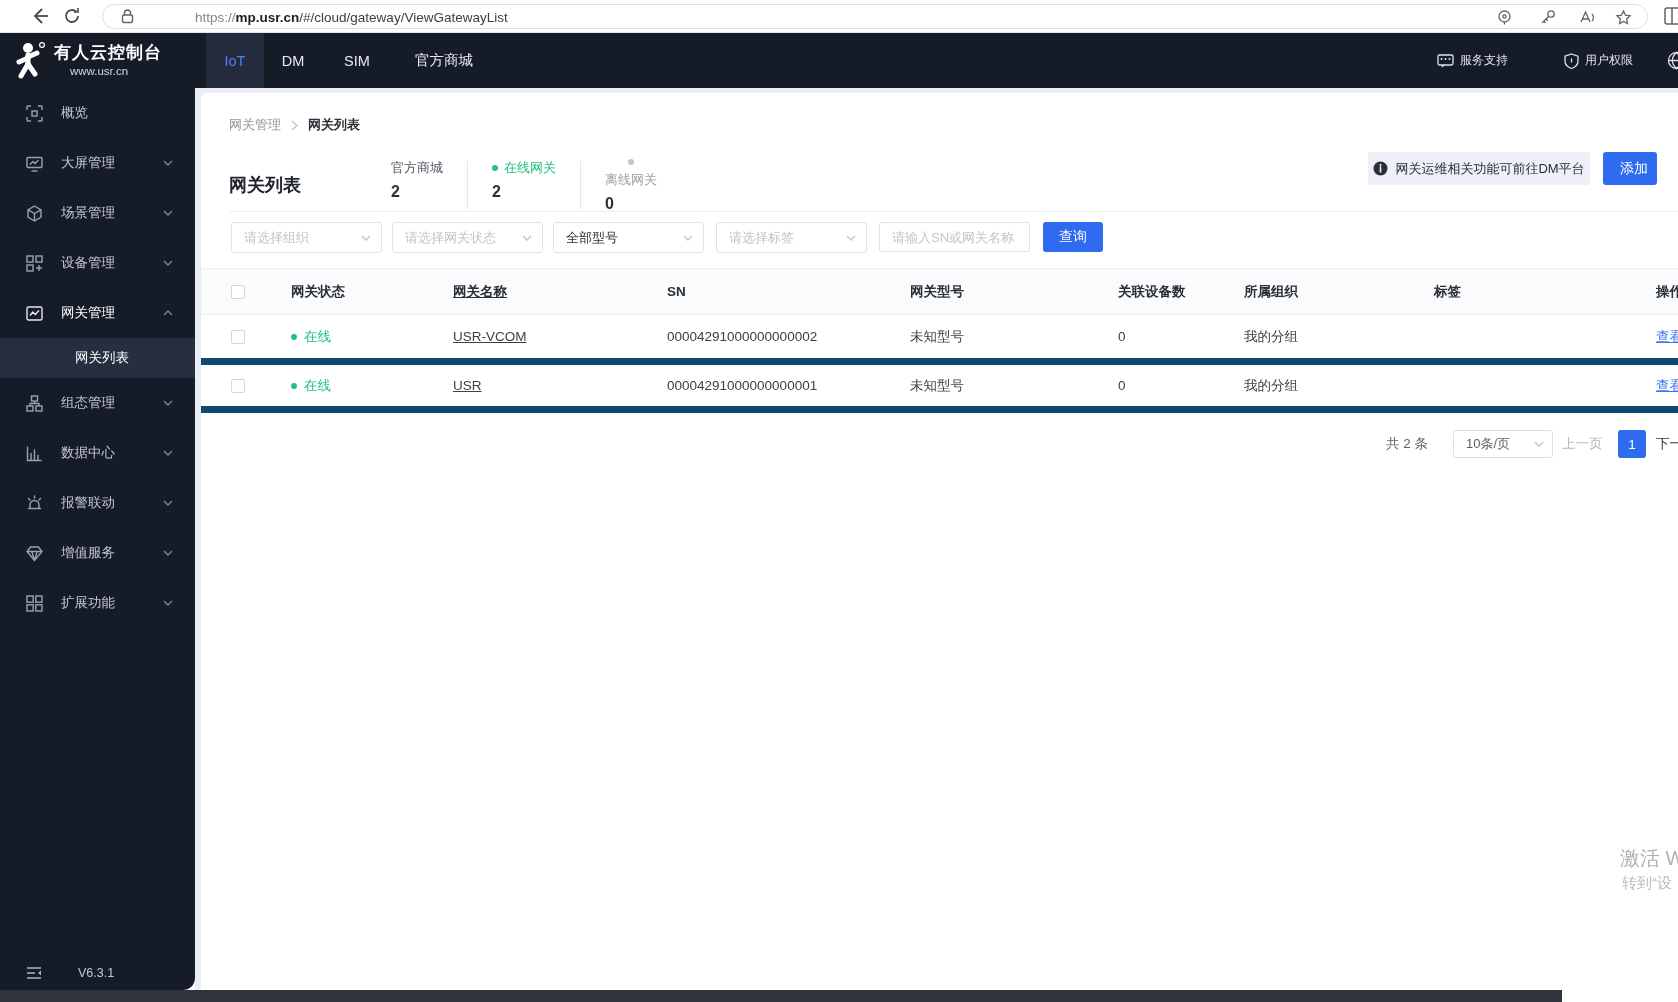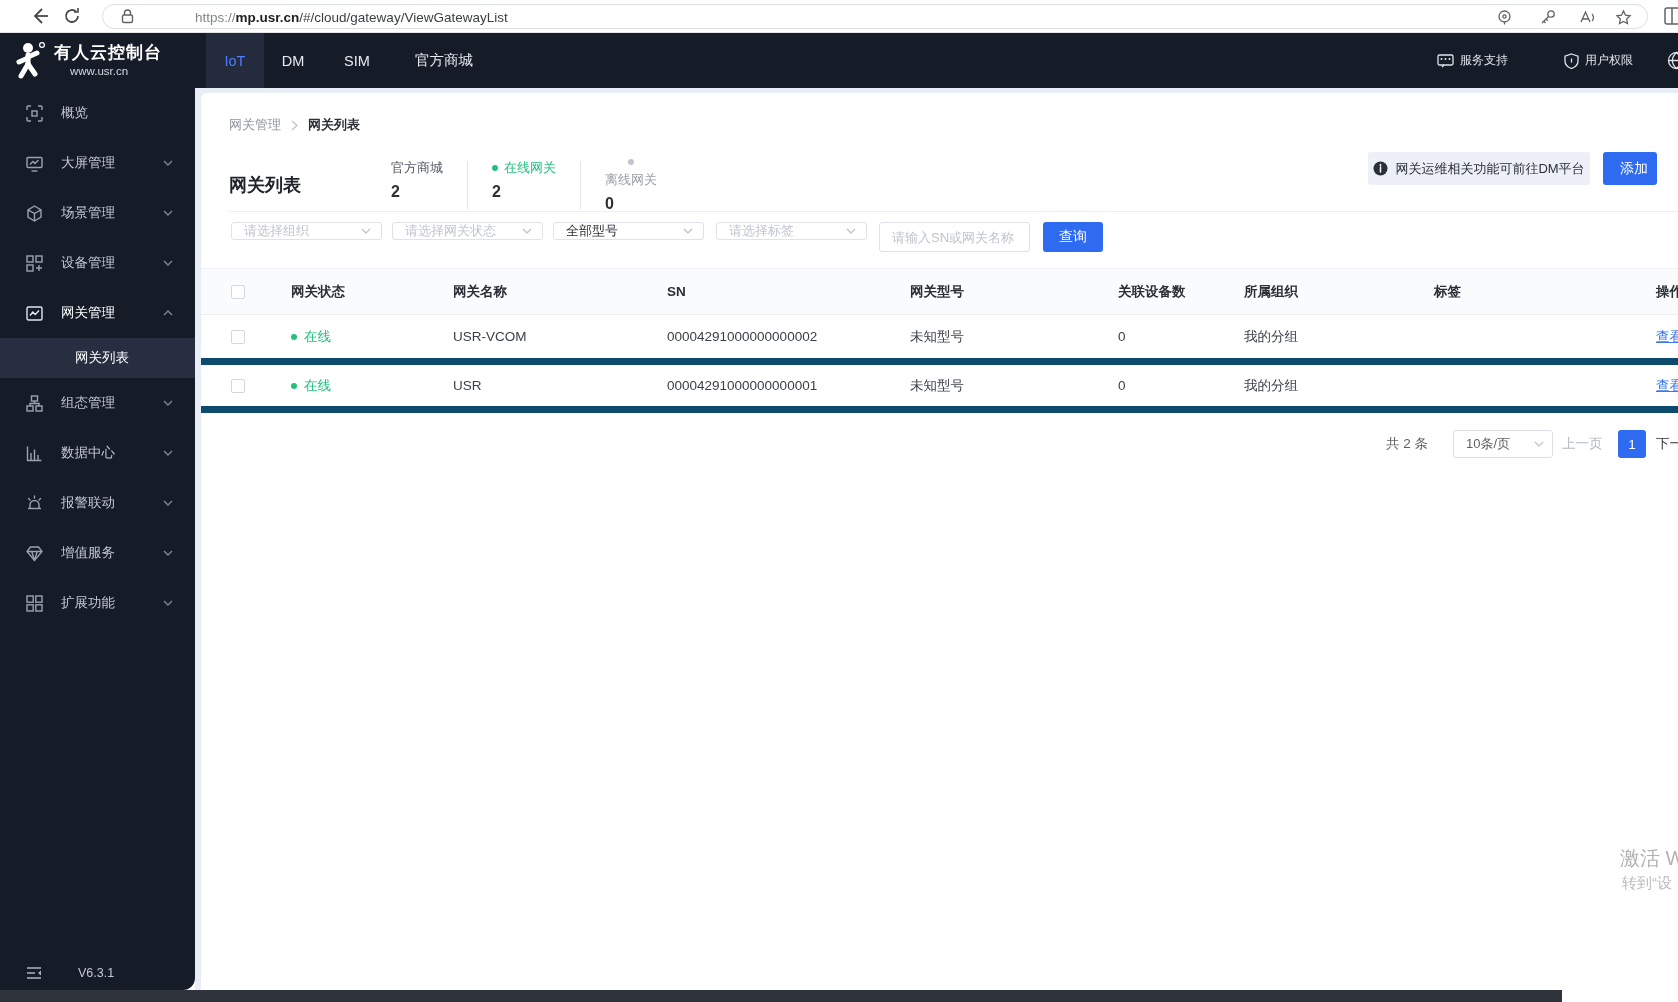--- a/index.html
+++ b/index.html
@@ -71,38 +71,38 @@
   .notice { position:absolute; left:1167px; top:59px; width:222px; height:33px; background:#edf0f8;
     border-radius:3px; display:flex; align-items:center; justify-content:center; gap:7px;
     font-size:13px; color:#2b2f36; }
   .info-ico { width:15px; height:15px; }
   .add-btn { position:absolute; left:1402px; top:59px; width:54px; height:33px; background:#2e6bf0;
     color:#fff; font-size:14px; border:none; border-radius:3px; cursor:pointer;padding-left:8px; }
 
   .hr { position:absolute; left:28px; top:118px; width:1449px; height:1px; background:#eceef2; }
 
   .filters { position:absolute; left:0; top:129px; width:100%; height:30px; }
-  .sel { position:absolute; top:0; height:18px; width:151px; border:1px solid #dfe2e8; border-radius:3px;
+  .sel { position:absolute; top:0; height:31px; width:151px; border:1px solid #dfe2e8; border-radius:3px;
     background:#fff; display:flex; align-items:center; padding:0 10px 0 12px; font-size:13px; cursor:pointer; }
   .sel .sel-text { color:#bfc4ce; }
   .sel .sel-text.value { color:#2b2f36; }
   .sel .sel-arrow { margin-left:auto; width:10px; height:6px; color:#c0c4cc; }
   .f-input { position:absolute; left:678px; top:0; height:30px; width:151px; border:1px solid #dfe2e8;
     border-radius:3px; padding:0 12px; font-size:13px; color:#2b2f36; font-family:inherit; }
   .f-input::placeholder { color:#bfc4ce; }
   .query-btn { position:absolute; left:842px; top:0; width:60px; height:30px; background:#2e6bf0; color:#fff;
     font-size:14px; border:none; border-radius:3px; cursor:pointer; }
 
   .thead { position:absolute; left:0; top:175px; width:1477px; height:47px; background:#fafbfd;
     border-top:1px solid #f0f1f4; border-bottom:1px solid #eceef2; }
   .trow { position:absolute; left:0; width:1477px; height:50px; border-bottom:7px solid #0c4a6e; background:#fff; }
   .cell { position:absolute; top:0; height:100%; display:flex; align-items:center; font-size:13.5px;
     color:#3a3f48; white-space:nowrap; }
   .thead .cell { font-weight:bold; color:#2b2f36; }
-  .c-check { left:30px; } .c-status { left:90px; } .c-name { left:252px; } .c-sn { left:466px; }
+  .c-check { left:30px; } .c-status { left:90px; } .c-name { left:252px;text-decoration:underline; } .c-sn { left:466px; }
   .c-model { left:709px; } .c-dev { left:917px; } .c-org { left:1043px; } .c-tag { left:1233px; }
   .c-act { left:1455px; }
   .checkbox { width:14px; height:14px; border:1px solid #d4d8de; border-radius:2px; background:#fff; cursor:pointer; }
   .status-online { color:#21c17c; display:flex; align-items:center; gap:7px; }
   .view-link { color:#3a77f0; text-decoration:underline; cursor:pointer; }
 
   .pagination { position:absolute; left:0; top:337px; width:1477px; height:28px; font-size:13.5px; }
   .pg-total { position:absolute; left:1185px; top:0; height:28px; display:flex; align-items:center; color:#606266; }
   .pg-size { position:absolute; left:1252px; top:0; width:100px; height:28px; border:1px solid #dcdfe6;
     border-radius:3px; display:flex; align-items:center; padding:0 8px 0 12px; font-size:13px; color:#606266;

